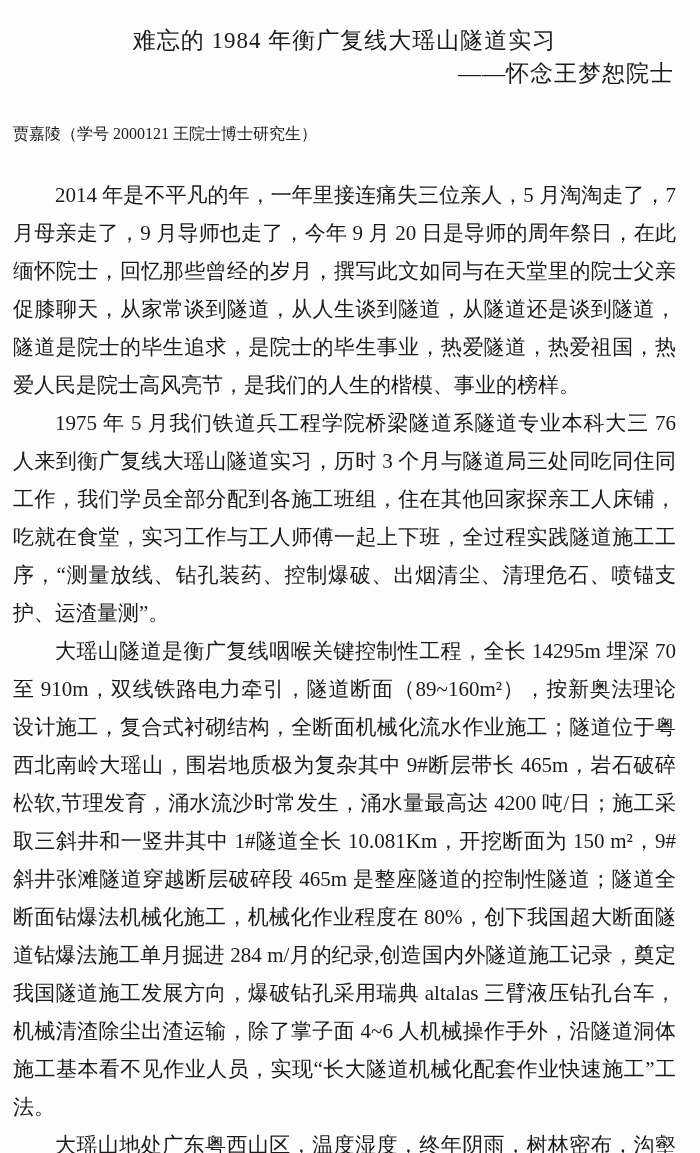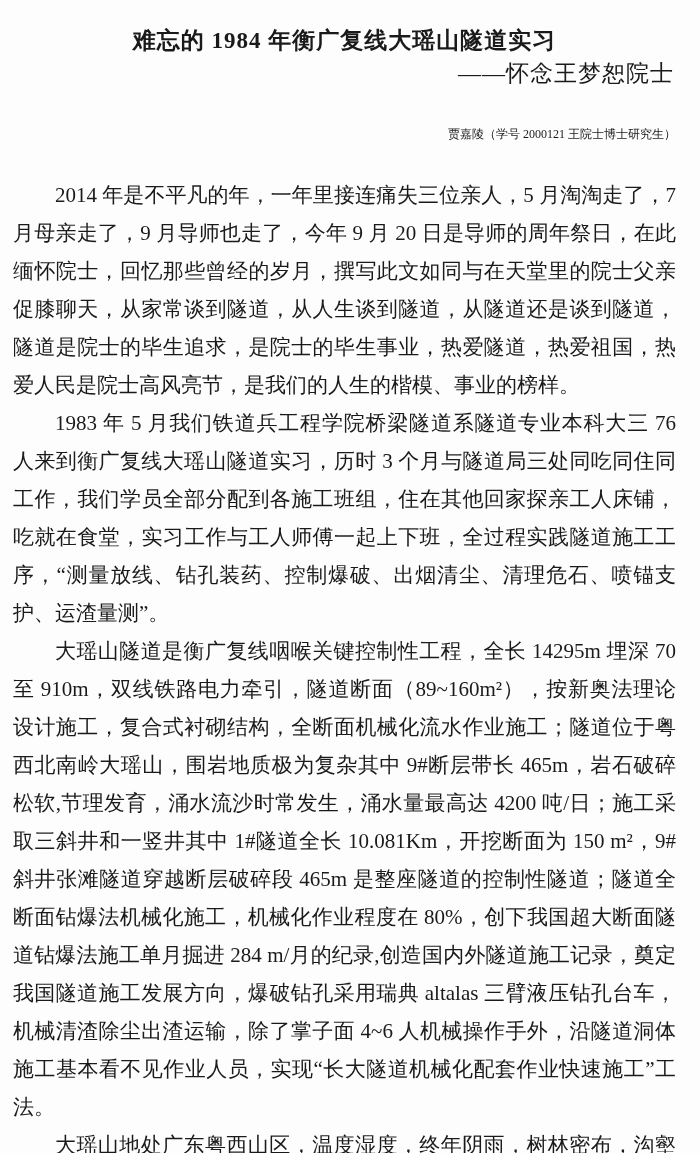--- a/index.html
+++ b/index.html
@@ -15,38 +15,38 @@
     margin: 0;
     padding: 26px 24px 0 13px;
     background: #fdfdfd;
     color: #1a1a1a;
     overflow: hidden;
     font-family: "Liberation Serif", "DejaVu Serif", serif;
   }
   .doc-title {
     margin: 0;
     font-size: 23px;
-    font-weight: bold;
+    font-weight: normal;
     line-height: 30px;
     text-align: center;
     letter-spacing: 1px;
   }
   .doc-subtitle {
     margin-top: 3px;
     font-size: 23px;
     line-height: 30px;
     text-align: right;
     padding-right: 2px;
     letter-spacing: 1px;
   }
   .doc-byline {
     margin-top: 33px;
-    font-size: 12px;
+    font-size: 16px;
     line-height: 24px;
-    text-align: right;
+    text-align: left;
   }
   .doc-body {
     margin-top: 30px;
     font-size: 21px;
     line-height: 38px;
     text-align: justify;
     text-justify: auto;
   }
   .doc-body p {
     margin: 0;
@@ -59,17 +59,17 @@
 
 <div class="page">
   <h1 class="doc-title">难忘的 1984 年衡广复线大瑶山隧道实习</h1>
 
   <div class="doc-subtitle">——怀念王梦恕院士</div>
 
   <div class="doc-byline">贾嘉陵（学号 2000121 王院士博士研究生）</div>
 
   <div class="doc-body">
     <p>2014 年是不平凡的年，一年里接连痛失三位亲人，5 月淘淘走了，7 月母亲走了，9 月导师也走了，今年 9 月 20 日是导师的周年祭日，在此缅怀院士，回忆那些曾经的岁月，撰写此文如同与在天堂里的院士父亲促膝聊天，从家常谈到隧道，从人生谈到隧道，从隧道还是谈到隧道，隧道是院士的毕生追求，是院士的毕生事业，热爱隧道，热爱祖国，热爱人民是院士高风亮节，是我们的人生的楷模、事业的榜样。</p>
-    <p>1983 年 5 月我们铁道兵工程学院桥梁隧道系隧道专业本科大三 76 人来到衡广复线大瑶山隧道实习，历时 3 个月与隧道局三处同吃同住同工作，我们学员全部分配到各施工班组，住在其他回家探亲工人床铺，吃就在食堂，实习工作与工人师傅一起上下班，全过程实践隧道施工工序，“测量放线、钻孔装药、控制爆破、出烟清尘、清理危石、喷锚支护、运渣量测”。</p>
+    <p>1975 年 5 月我们铁道兵工程学院桥梁隧道系隧道专业本科大三 76 人来到衡广复线大瑶山隧道实习，历时 3 个月与隧道局三处同吃同住同工作，我们学员全部分配到各施工班组，住在其他回家探亲工人床铺，吃就在食堂，实习工作与工人师傅一起上下班，全过程实践隧道施工工序，“测量放线、钻孔装药、控制爆破、出烟清尘、清理危石、喷锚支护、运渣量测”。</p>
     <p>大瑶山隧道是衡广复线咽喉关键控制性工程，全长 14295m 埋深 70 至 910m，双线铁路电力牵引，隧道断面（89~160m²），按新奥法理论设计施工，复合式衬砌结构，全断面机械化流水作业施工；隧道位于粤西北南岭大瑶山，围岩地质极为复杂其中 9#断层带长 465m，岩石破碎松软,节理发育，涌水流沙时常发生，涌水量最高达 4200 吨/日；施工采取三斜井和一竖井其中 1#隧道全长 10.081Km，开挖断面为 150 m²，9#斜井张滩隧道穿越断层破碎段 465m 是整座隧道的控制性隧道；隧道全断面钻爆法机械化施工，机械化作业程度在 80%，创下我国超大断面隧道钻爆法施工单月掘进 284 m/月的纪录,创造国内外隧道施工记录，奠定我国隧道施工发展方向，爆破钻孔采用瑞典 altalas 三臂液压钻孔台车，机械清渣除尘出渣运输，除了掌子面 4~6 人机械操作手外，沿隧道洞体施工基本看不见作业人员，实现“长大隧道机械化配套作业快速施工”工法。</p>
     <p>大瑶山地处广东粤西山区，温度湿度，终年阴雨，树林密布，沟壑纵深，隧道就设置在瑶山的南侧，工程项目部也就安营扎寨隧道洞口，从项目部到县</p>
   </div>
 </div>
 
 </body></html>

